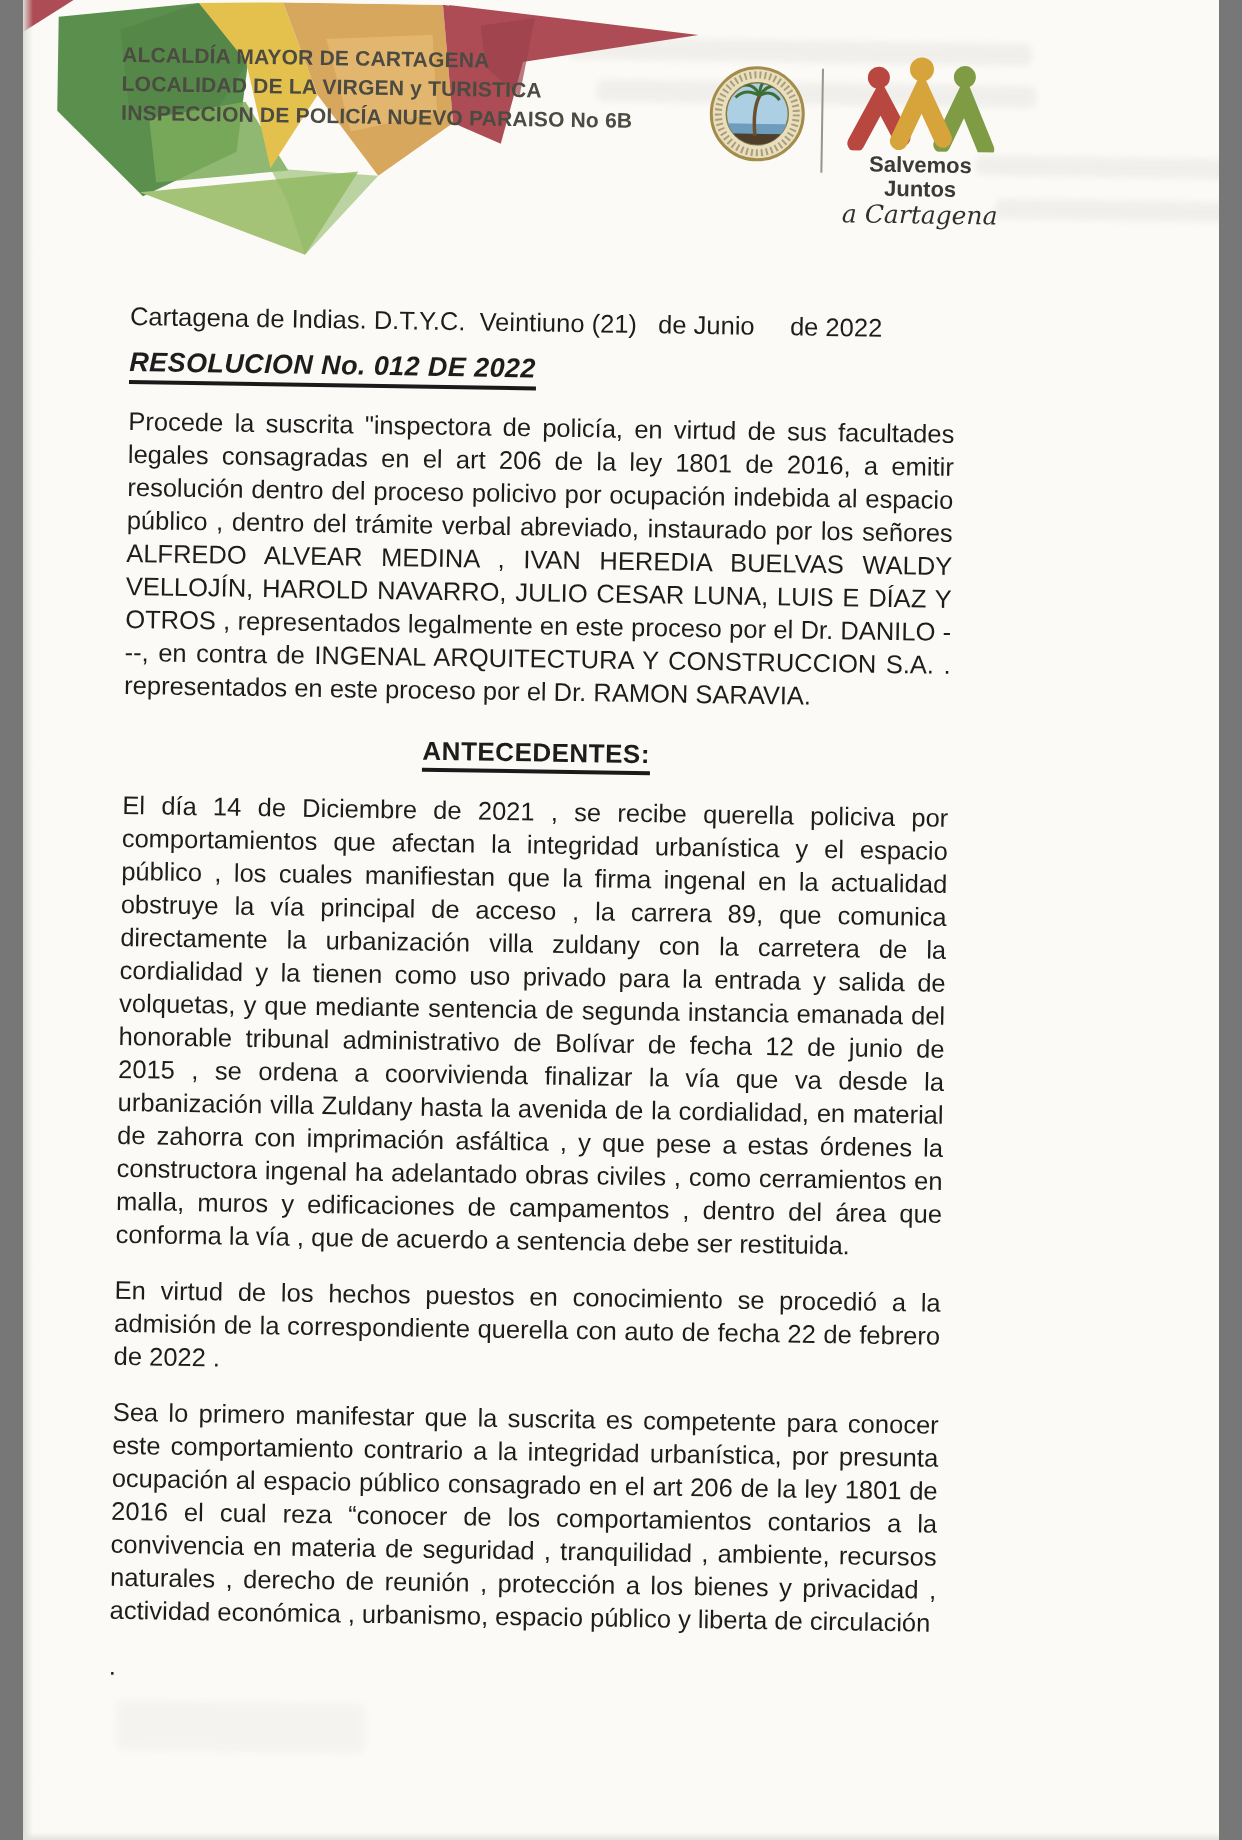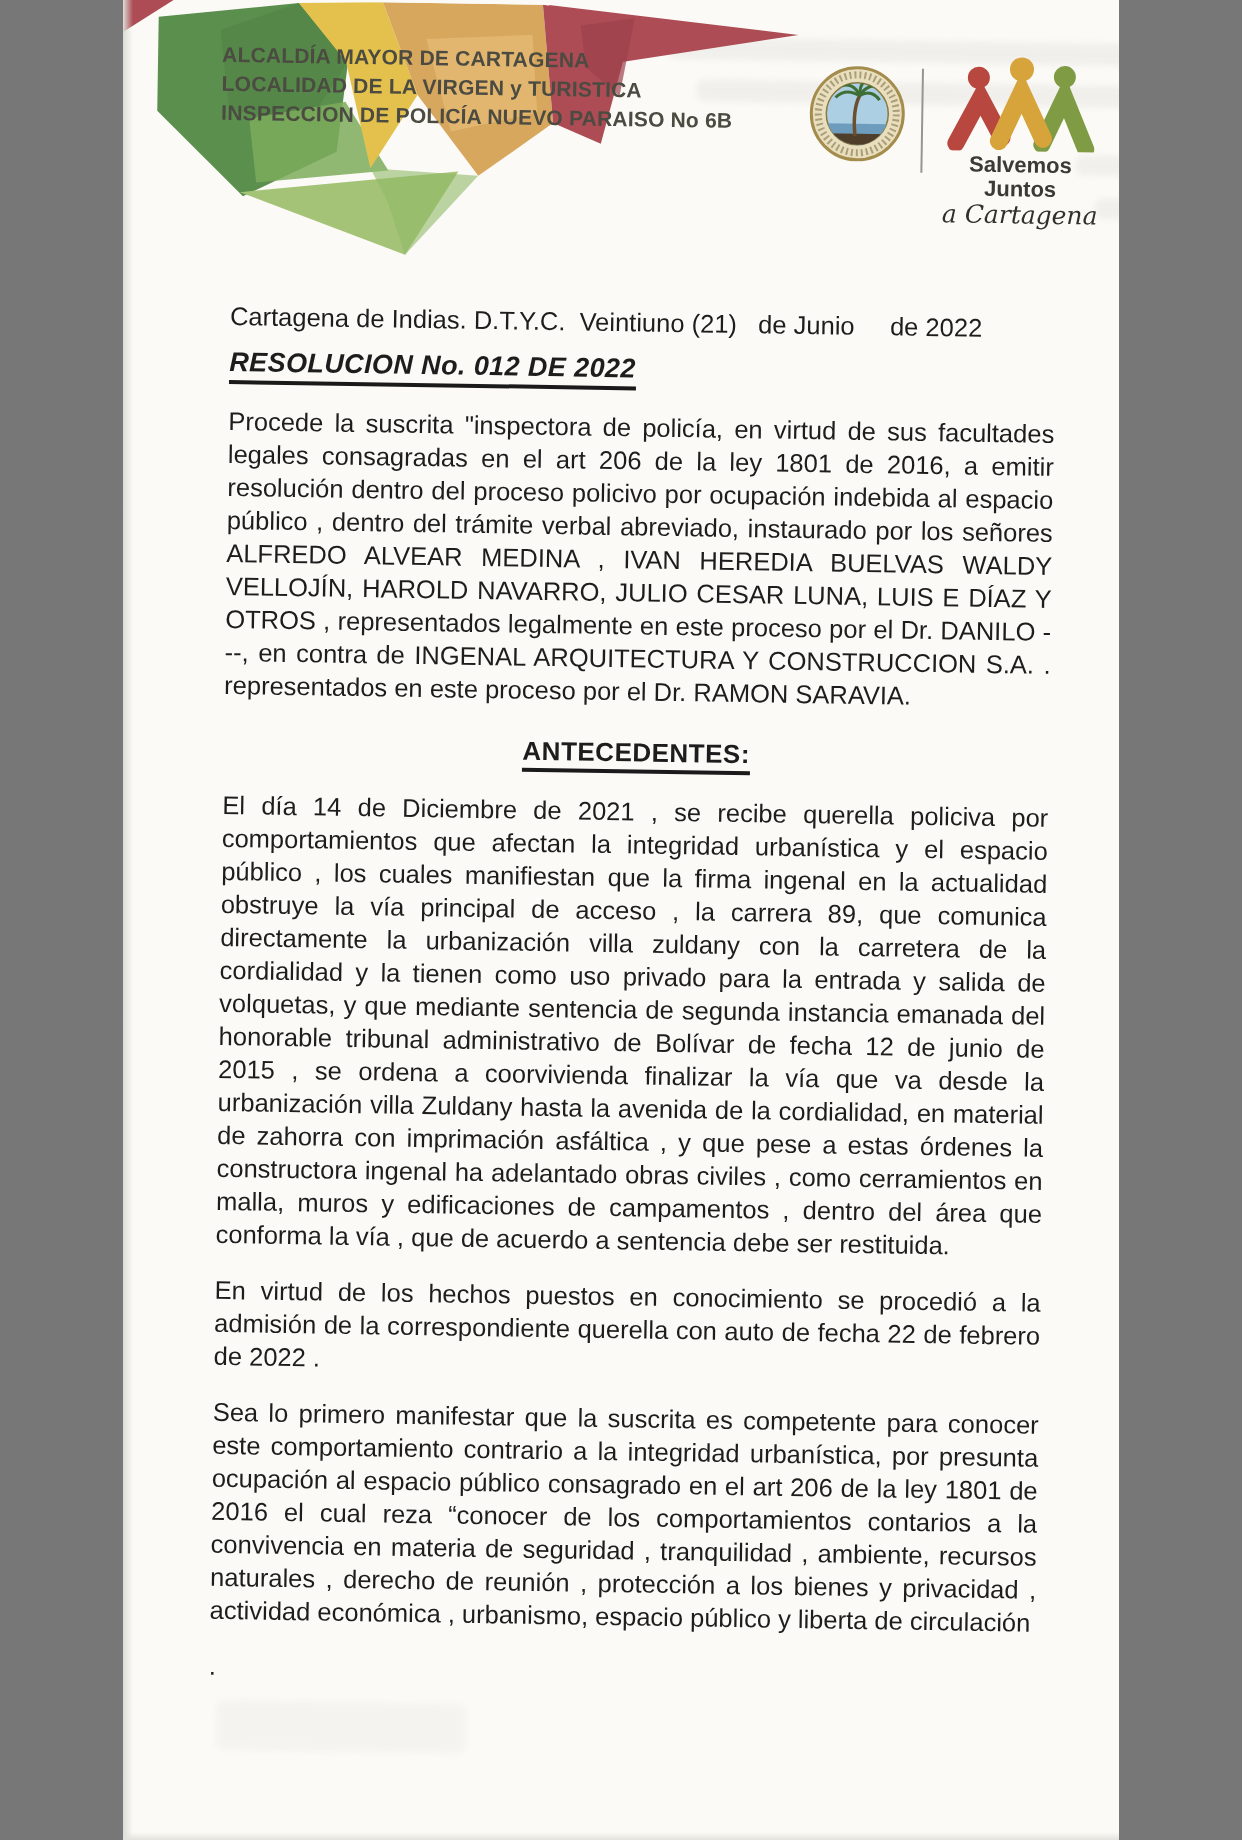--- a/index.html
+++ b/index.html
@@ -1,17 +1,17 @@
 <!DOCTYPE html>
 <html><head>
 <meta charset="utf-8">
 <style>
   html,body{margin:0;padding:0;background:#777;}
   .page{
-    position:relative;width:996px;height:1840px;margin:0 auto;
+    position:relative;width:1196px;height:1840px;margin:0 auto;
     background:#fbfaf6;overflow:hidden;
     font-family:"Liberation Sans",sans-serif;
   }
   .edge-left{position:absolute;left:0;top:0;width:10px;height:100%;
     background:linear-gradient(90deg,#dcdcd6,rgba(255,255,255,0));}
   .edge-bottom{position:absolute;left:0;bottom:0;width:100%;height:8px;
     background:linear-gradient(0deg,#e3e3dd,rgba(255,255,255,0));}
   .rotor{position:absolute;left:0;top:0;width:1242px;height:1840px;
     transform:rotate(0.9deg);transform-origin:110px 0;}
 

